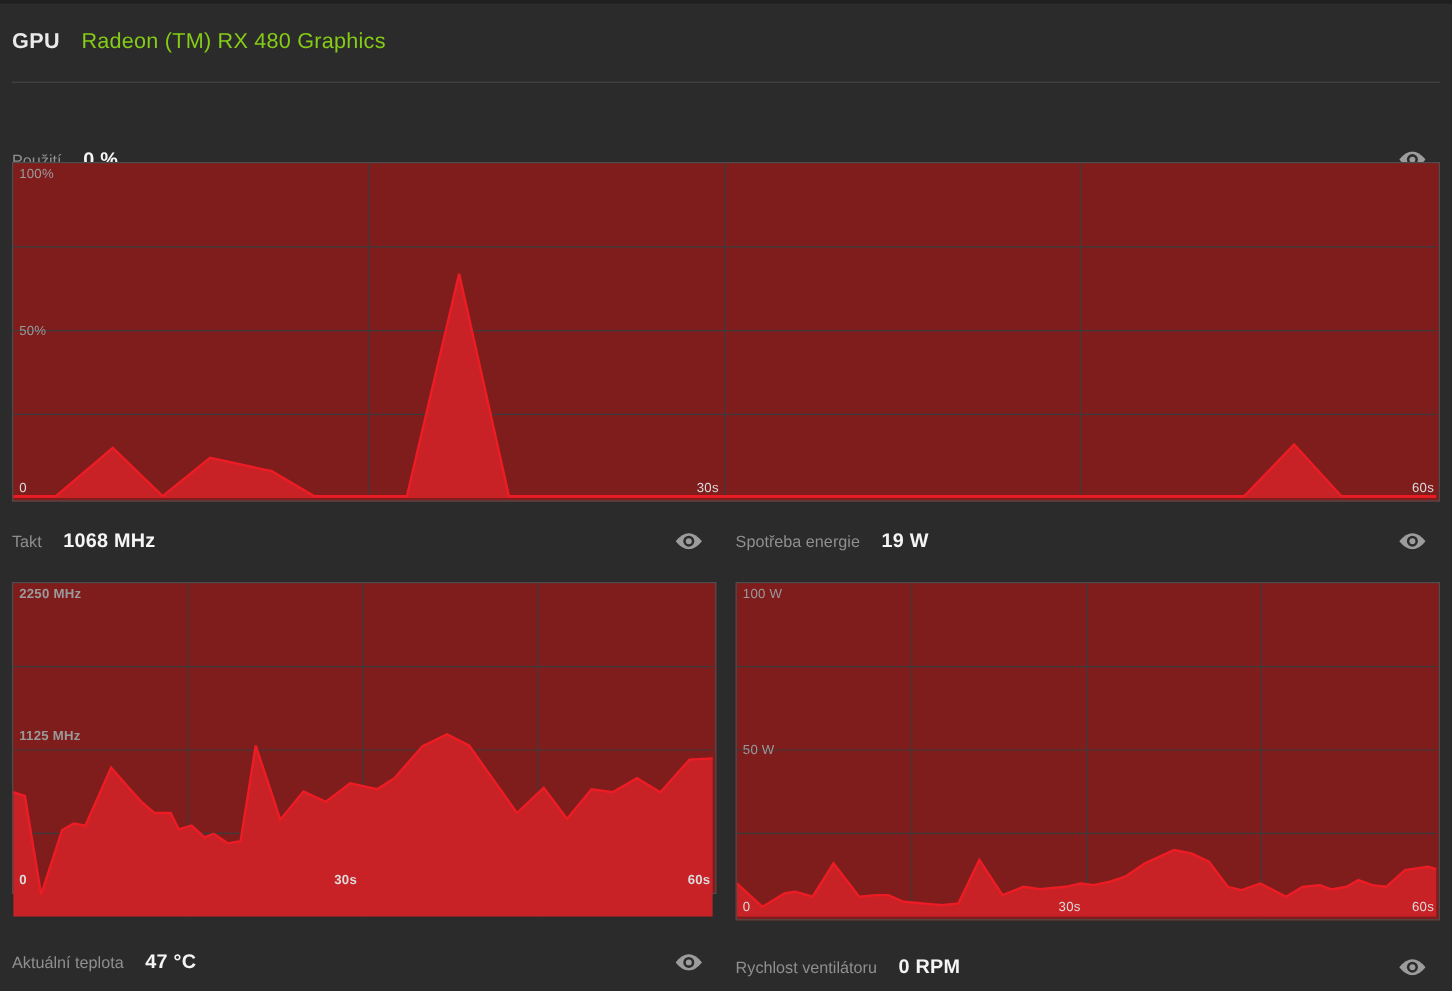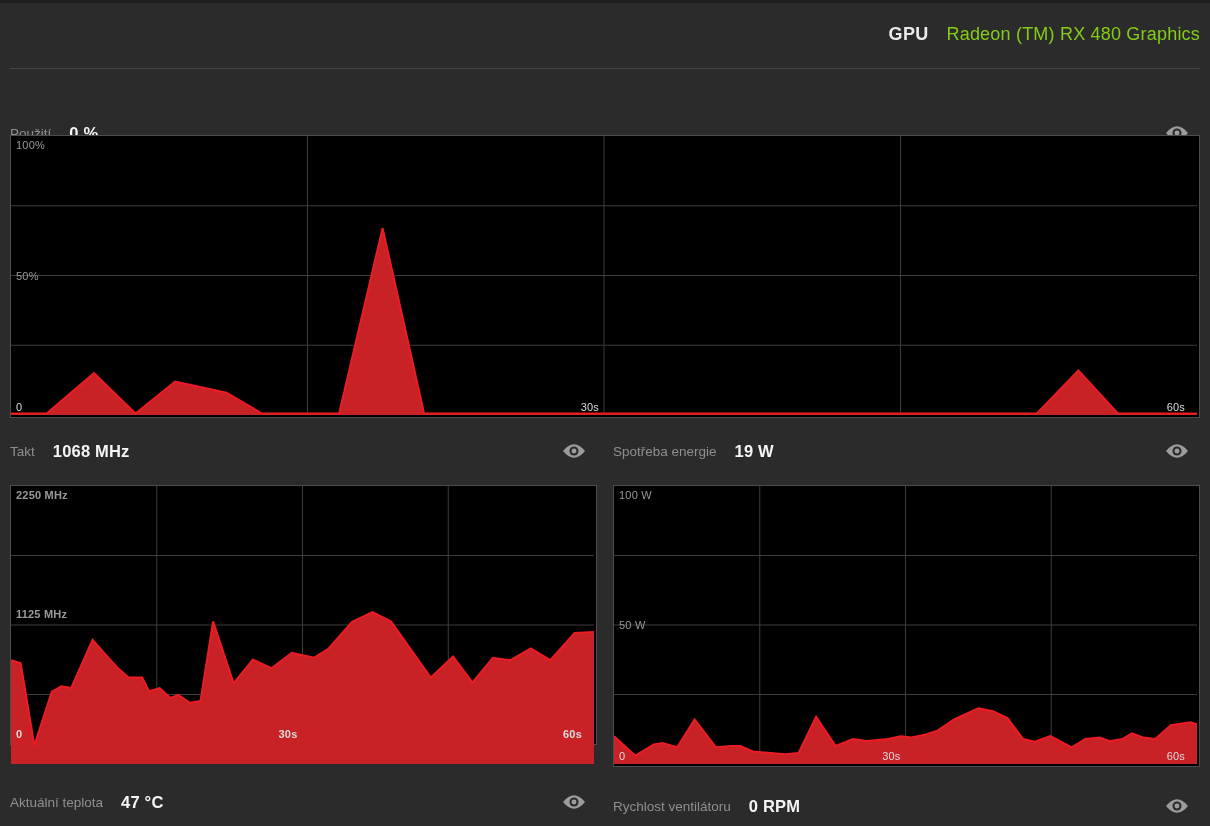--- a/index.html
+++ b/index.html
@@ -4,49 +4,49 @@
 <style>
   html,body{margin:0;padding:0;}
   body{
     width:1210px;height:826px;position:relative;overflow:hidden;
     background:#2b2b2b;
     font-family:"Liberation Sans","DejaVu Sans",sans-serif;
     -webkit-font-smoothing:antialiased;
   }
   .top-strip{position:absolute;left:0;top:0;width:1210px;height:3px;background:#1f1f1f;}
   .header{position:absolute;left:10px;top:20px;width:1190px;height:28px;
-    display:flex;align-items:center;gap:18px;justify-content:flex-end;}
+    display:flex;align-items:center;gap:18px;}
   .device-type{color:#eaeaea;font-size:18px;font-weight:700;letter-spacing:.3px;}
   .device-name{color:#84cc16;font-size:18px;font-weight:400;letter-spacing:.2px;}
   .divider{position:absolute;left:10px;top:68px;width:1190px;height:1px;background:#454545;}
 
   .metric-row{position:absolute;height:32px;display:flex;align-items:center;}
   .m-label{color:#8f8f8f;font-size:13.5px;}
   .m-value{color:#f5f5f5;font-size:16.5px;font-weight:700;margin-left:18px;letter-spacing:.2px;}
   .eye-btn{margin-left:auto;background:none;border:none;padding:2px;margin-right:10px;
     cursor:pointer;display:flex;align-items:center;}
   .eye-btn svg{display:block;}
 
   .r-usage{left:10px;top:85px;width:1190px;margin-top:32px;}
   .r-clock{left:10px;top:435px;width:587px;}
   .r-power{left:613px;top:435px;width:587px;}
   .r-temp{left:10px;top:786px;width:587px;}
   .r-fan{left:613px;top:790px;width:587px;}
 
-  .chart{position:absolute;background:#000000;border:1px solid #4d4d4d;box-sizing:border-box;padding-left:28px;}
+  .chart{position:absolute;background:#7f1d1d;border:1px solid #4d4d4d;box-sizing:border-box;padding-left:28px;}
   .c-usage{left:10px;top:135px;width:1190px;height:283px;}
   .c-clock{left:10px;top:485px;width:587px;height:260px;font-weight:bold;}
   .c-power{left:613px;top:485px;width:587px;height:282px;}
   .chart svg{position:absolute;left:0;top:0;}
   .tick{position:absolute;font-size:11px;line-height:1;letter-spacing:.2px;z-index:2;}
   .t-top{top:4px;left:5px;color:#9a9a9a;}
   .t-mid{top:50%;margin-top:-6px;left:5px;color:#9a9a9a;}
   .t-zero{bottom:4px;left:5px;color:#dcdcdc;}
   .t-30{bottom:4px;left:50%;transform:translateX(-100%);padding-right:6px;color:#dcdcdc;}
-  .t-60{bottom:4px;right:14px;color:#dcdcdc;}
+  .t-60{bottom:4px;right:4px;color:#dcdcdc;}
 </style>
 </head>
 <body>
 
 <div class="top-strip"></div>
 
 <div class="header">
   <span class="device-type">GPU</span>
   <span class="device-name">Radeon (TM) RX 480 Graphics</span>
 </div>

